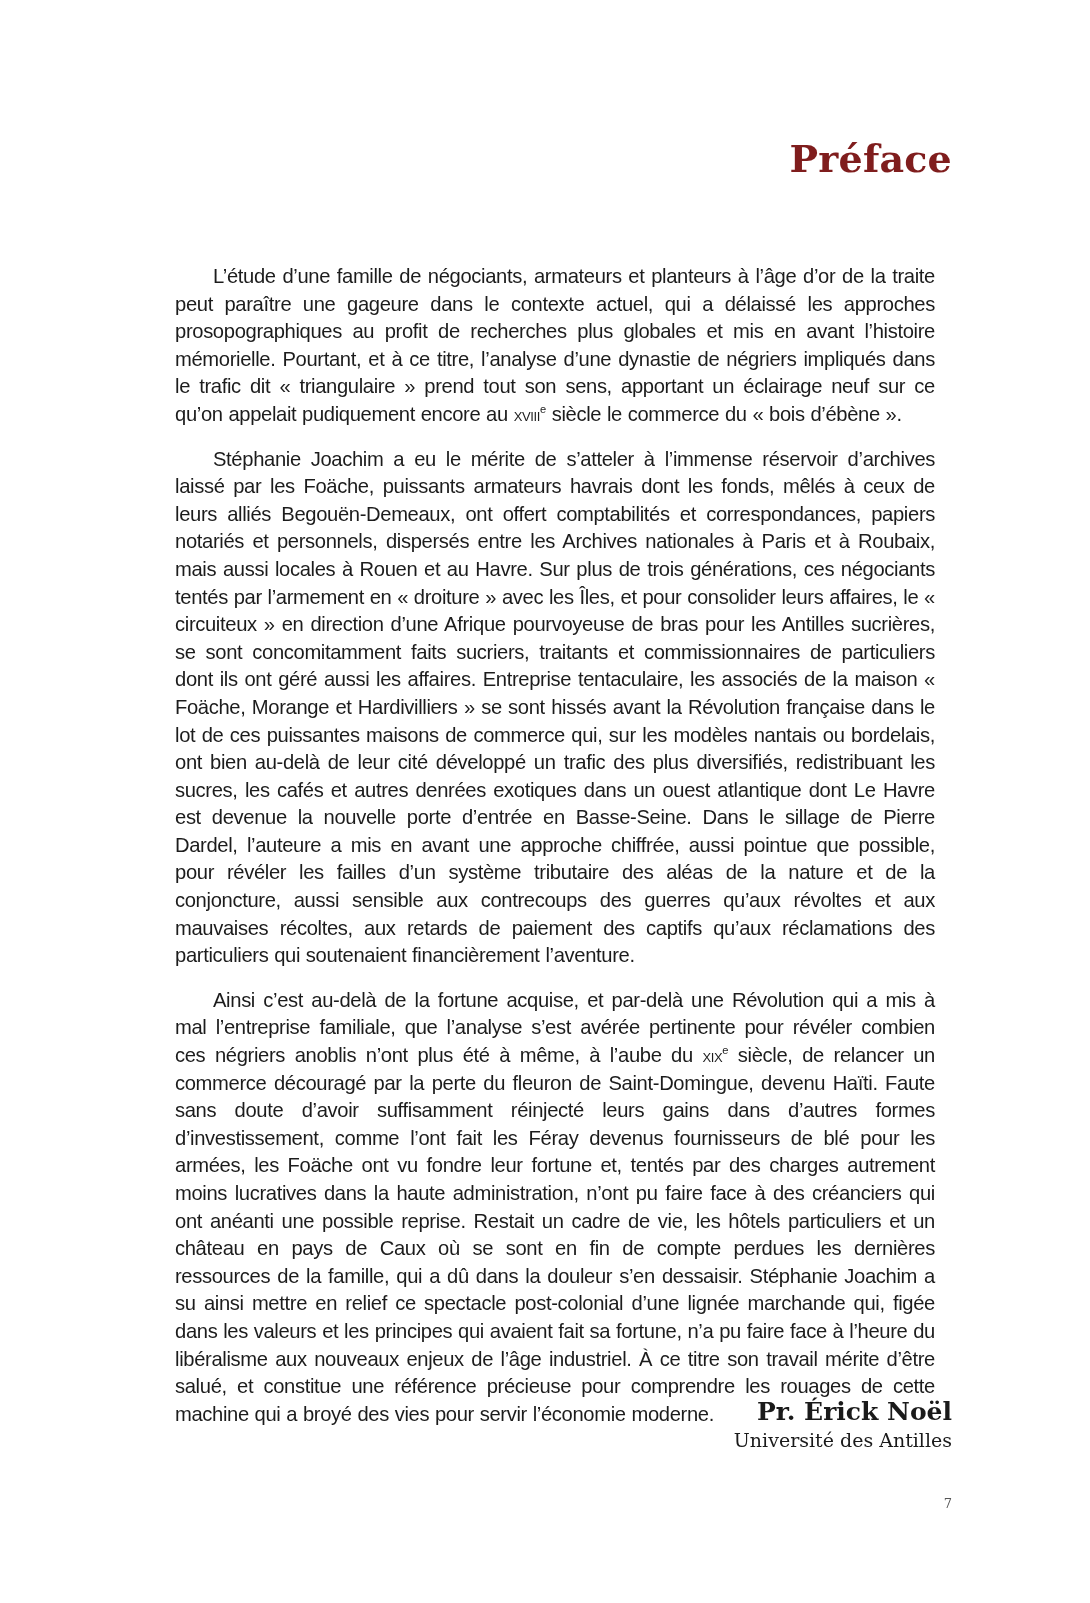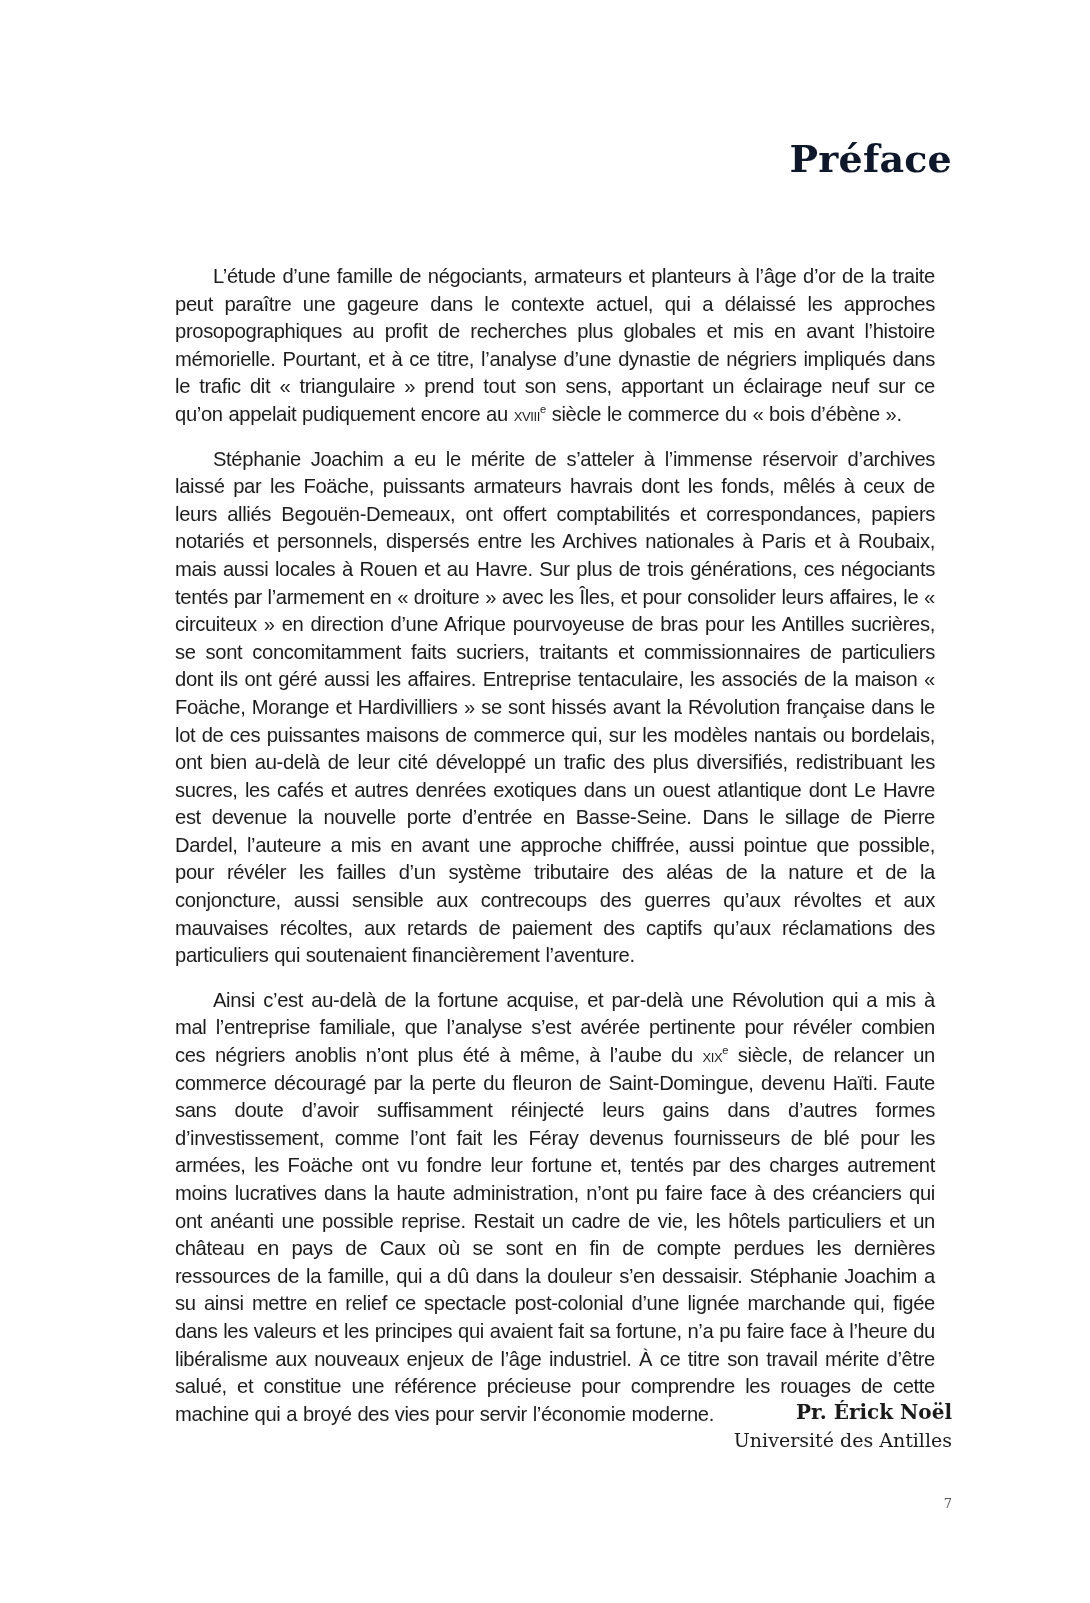--- a/index.html
+++ b/index.html
@@ -16,21 +16,21 @@
     font-family: "Liberation Serif", "DejaVu Serif", serif;
   }
   .page-title {
     position: absolute;
     right: 138px;
     top: 136px;
     font-family: "DejaVu Serif", "Liberation Serif", serif;
     font-weight: bold;
     font-size: 38px;
     letter-spacing: 0.2px;
-    color: #0f172a;
+    color: #7f1d1d;
     margin: 0;
   }
   .body-text {
     position: absolute;
     left: 158px;
     top: 246px;
     width: 794px;
     font-family: "Liberation Sans", "DejaVu Sans", sans-serif;
     font-size: 20.2px;
     line-height: 27.6px;
@@ -55,21 +55,21 @@
   .signature {
     position: absolute;
     right: 138px;
     top: 1398px;
     text-align: right;
     font-family: "DejaVu Serif", "Liberation Serif", serif;
     color: #1a1a1a;
   }
   .signature .name {
     font-weight: bold;
-    font-size: 20px;
+    font-size: 25px;
     line-height: 28px;
   }
   .signature .affil {
     font-size: 19px;
     line-height: 28px;
   }
   .page-number {
     position: absolute;
     right: 138px;
     top: 1496px;

